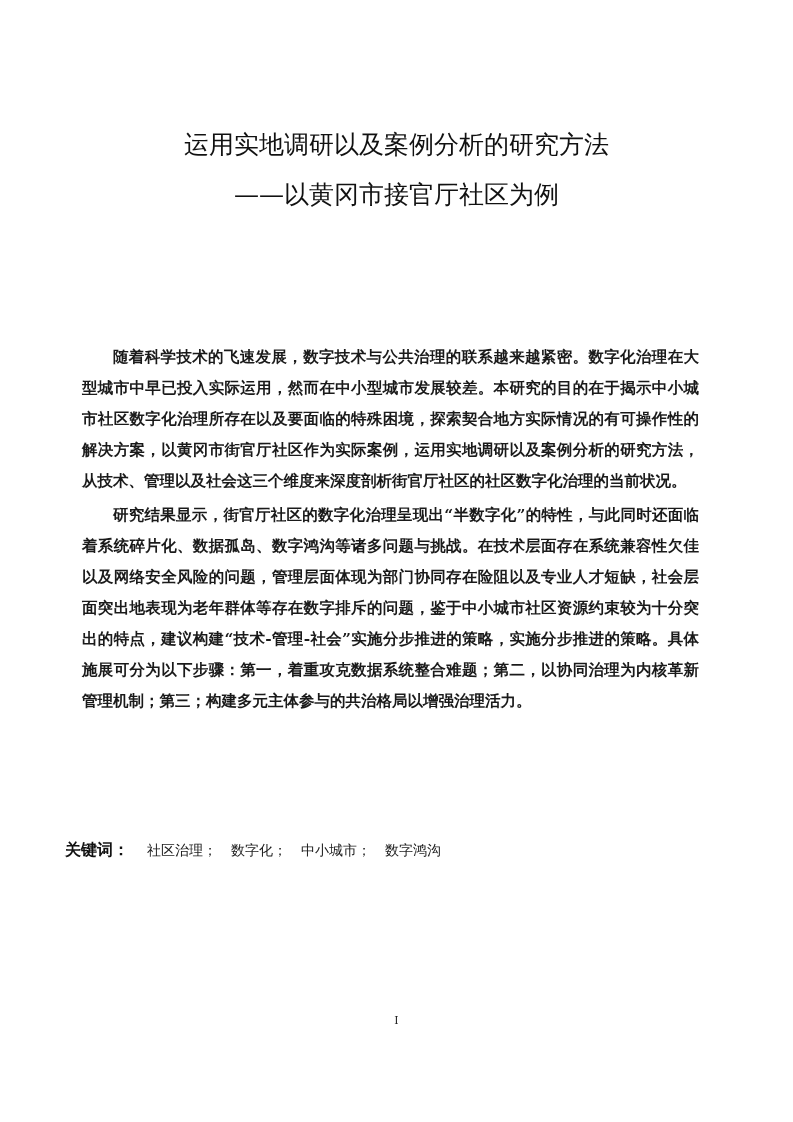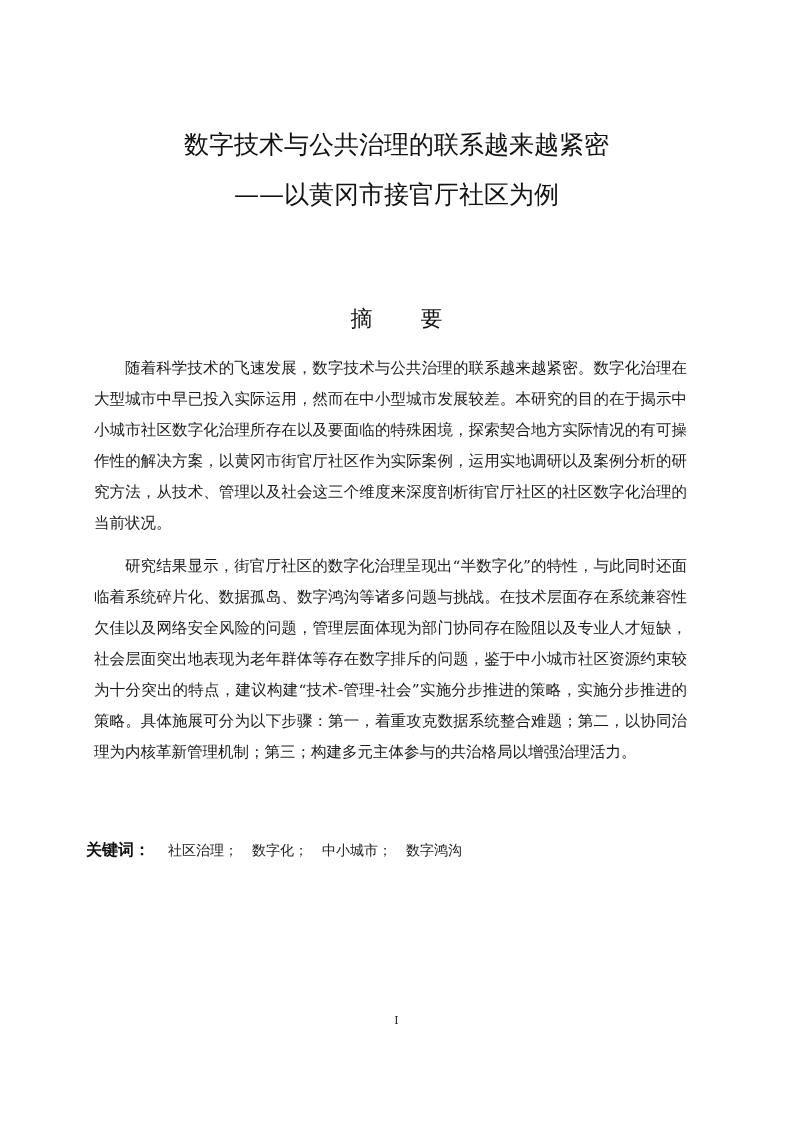--- a/index.html
+++ b/index.html
@@ -54,29 +54,30 @@
       left: 82px;
       top: 341px;
       width: 617px;
       font-family: "DejaVu Serif", "Liberation Serif", serif;
       font-size: 15.5px;
       line-height: 31px;
       color: #1a1a1a;
       text-align: justify;
     }
     .body p {
-      margin: 12px;
+      margin: 0;
       text-indent: 2em;
+      font-weight: bold;
     }
     .body p + p {
       margin-top: 3px;
     }
     .keywords {
       position: absolute;
-      left: 86px;
+      left: 65px;
       top: 840px;
       font-size: 15px;
       white-space: nowrap;
       color: #1a1a1a;
     }
     .kw-label {
       font-family: "DejaVu Sans", "Liberation Sans", sans-serif;
       font-weight: bold;
       font-size: 16px;
       color: #111;
@@ -96,26 +97,23 @@
       font-family: "DejaVu Serif", "Liberation Serif", serif;
       font-size: 11px;
       color: #222;
     }
   </style>
 </head>
 <body>
 
 <div class="page">
 
-  <div class="title title-1">数字技术与公共治理的联系越来越紧密</div>
+  <div class="title title-1">运用实地调研以及案例分析的研究方法</div>
   <div class="title title-2">——以黄冈市接官厅社区为例</div>
 
-  <div class="abstract-heading">
-    <span>摘</span><span class="gap"></span><span>要</span>
-  </div>
 
   <div class="body">
     <p>随着科学技术的飞速发展，数字技术与公共治理的联系越来越紧密。数字化治理在大型城市中早已投入实际运用，然而在中小型城市发展较差。本研究的目的在于揭示中小城市社区数字化治理所存在以及要面临的特殊困境，探索契合地方实际情况的有可操作性的解决方案，以黄冈市街官厅社区作为实际案例，运用实地调研以及案例分析的研究方法，从技术、管理以及社会这三个维度来深度剖析街官厅社区的社区数字化治理的当前状况。</p>
     <p>研究结果显示，街官厅社区的数字化治理呈现出“半数字化”的特性，与此同时还面临着系统碎片化、数据孤岛、数字鸿沟等诸多问题与挑战。在技术层面存在系统兼容性欠佳以及网络安全风险的问题，管理层面体现为部门协同存在险阻以及专业人才短缺，社会层面突出地表现为老年群体等存在数字排斥的问题，鉴于中小城市社区资源约束较为十分突出的特点，建议构建“技术-管理-社会”实施分步推进的策略，实施分步推进的策略。具体施展可分为以下步骤：第一，着重攻克数据系统整合难题；第二，以协同治理为内核革新管理机制；第三；构建多元主体参与的共治格局以增强治理活力。</p>
   </div>
 
   <div class="keywords">
     <span class="kw-label">关键词：</span><span class="kw-item">社区治理；</span><span class="kw-item">数字化；</span><span class="kw-item">中小城市；</span><span class="kw-item">数字鸿沟</span>
   </div>
 

